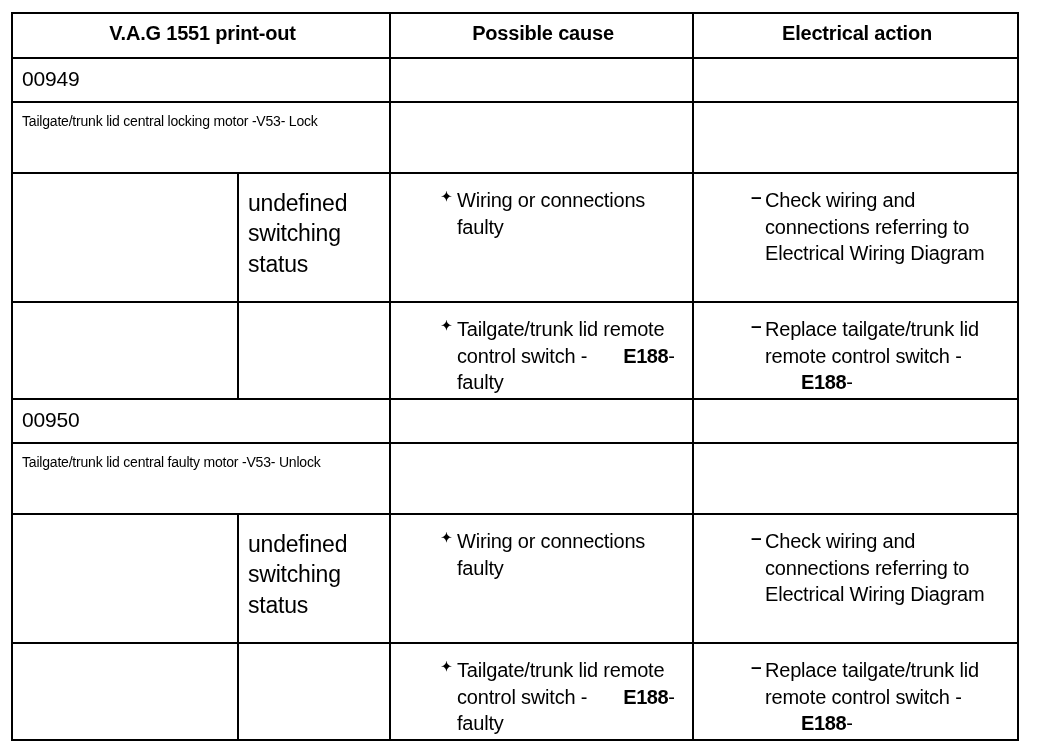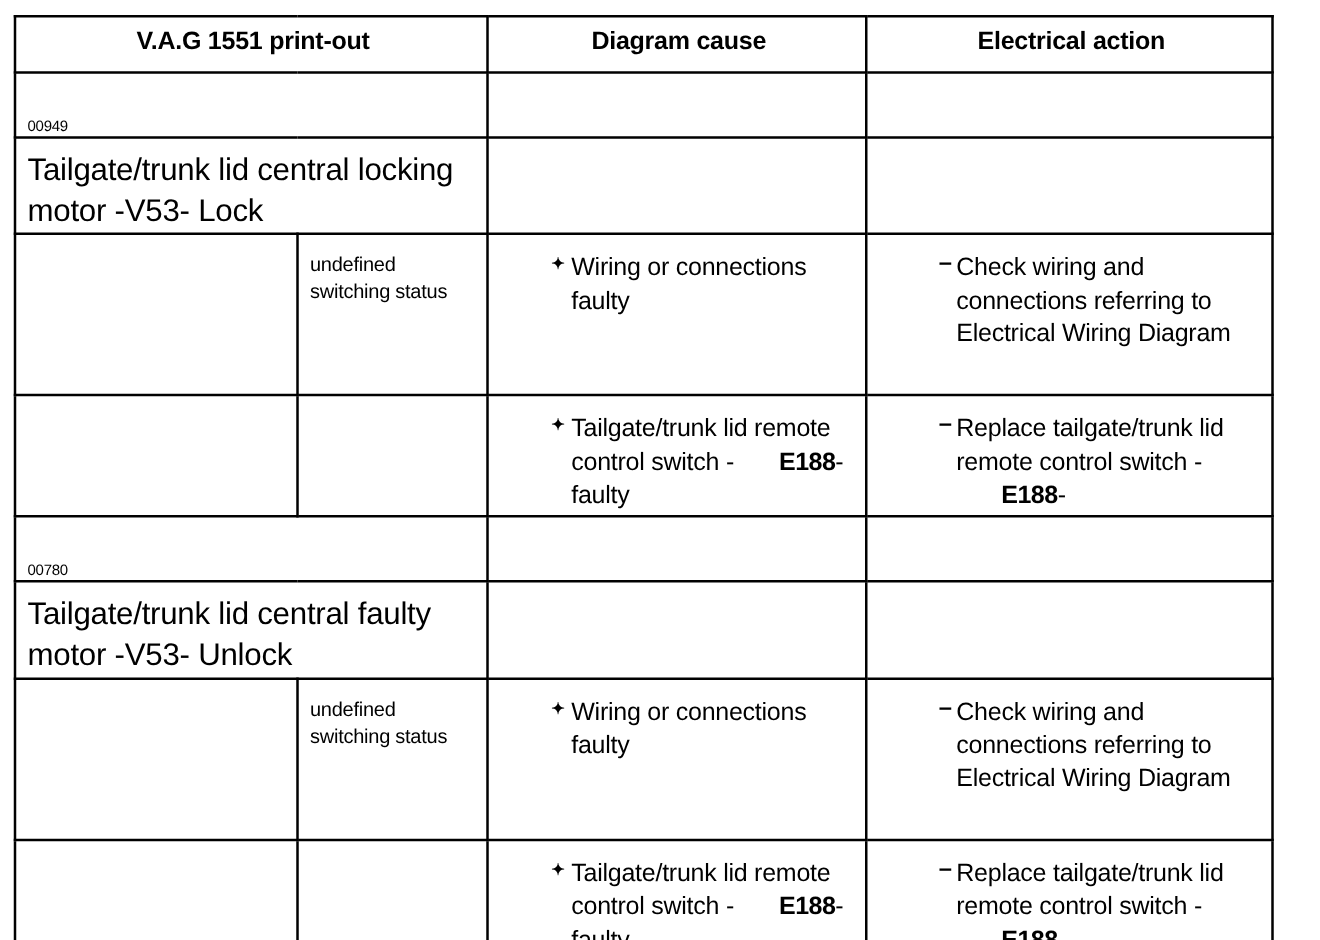--- a/index.html
+++ b/index.html
@@ -57,42 +57,41 @@
   .th-inner {
     padding: 8px 0 0 3px;
     line-height: 1.1;
     white-space: nowrap;
   }
 
   
   tr.code-row td { height: 42px; }
   .code-text {
     padding: 8px 0 0 9px;
-    font-size: 12px;
+    font-size: 21px;
     line-height: 1.15;
     letter-spacing: -0.2px;
-    margin-top: 28px;
   }
 
   
   tr.desc-row td { height: 69px; }
   .desc-text {
     padding: 9px 10px 0 9px;
-    font-size: 25px;
+    font-size: 14px;
     line-height: 1.33;
     letter-spacing: -0.2px;
   }
 
   
   tr.detail-row-tall td { height: 127px; }
   tr.detail-row td      { height: 95px; }
 
   .status-text {
     padding: 14px 6px 0 9px;
-    font-size: 16px;
+    font-size: 23px;
     line-height: 1.32;
     letter-spacing: -0.2px;
   }
 
   .marker-list {
     padding: 13px 8px 0 13px;
   }
   .marker-item {
     display: flex;
     align-items: flex-start;
@@ -149,21 +148,21 @@
       <col class="c-cause">
       <col class="c-action">
     </colgroup>
 
     <thead>
       <tr class="header-row">
         <th colspan="2">
           <div class="th-inner">V.A.G 1551 print-out</div>
         </th>
         <th>
-          <div class="th-inner">Diagram cause</div>
+          <div class="th-inner">Possible cause</div>
         </th>
         <th>
           <div class="th-inner">Electrical action</div>
         </th>
       </tr>
     </thead>
 
     <tbody>
 
       <tr class="code-row">
@@ -235,21 +234,21 @@
             <div class="marker-item action-item">
               <span class="marker bullet-dash">–</span>
               <span class="marker-text"><span>Replace tailgate/trunk lid remote control switch -</span><span class="code">E188</span><span>-</span></span>
             </div>
           </div>
         </td>
       </tr>
 
       <tr class="code-row">
         <td colspan="2">
-          <div class="code-text">00780</div>
+          <div class="code-text">00950</div>
         </td>
         <td>
             <div class="empty-cell"></div>
           </td>
         <td>
             <div class="empty-cell"></div>
           </td>
       </tr>
 
       <tr class="desc-row">

